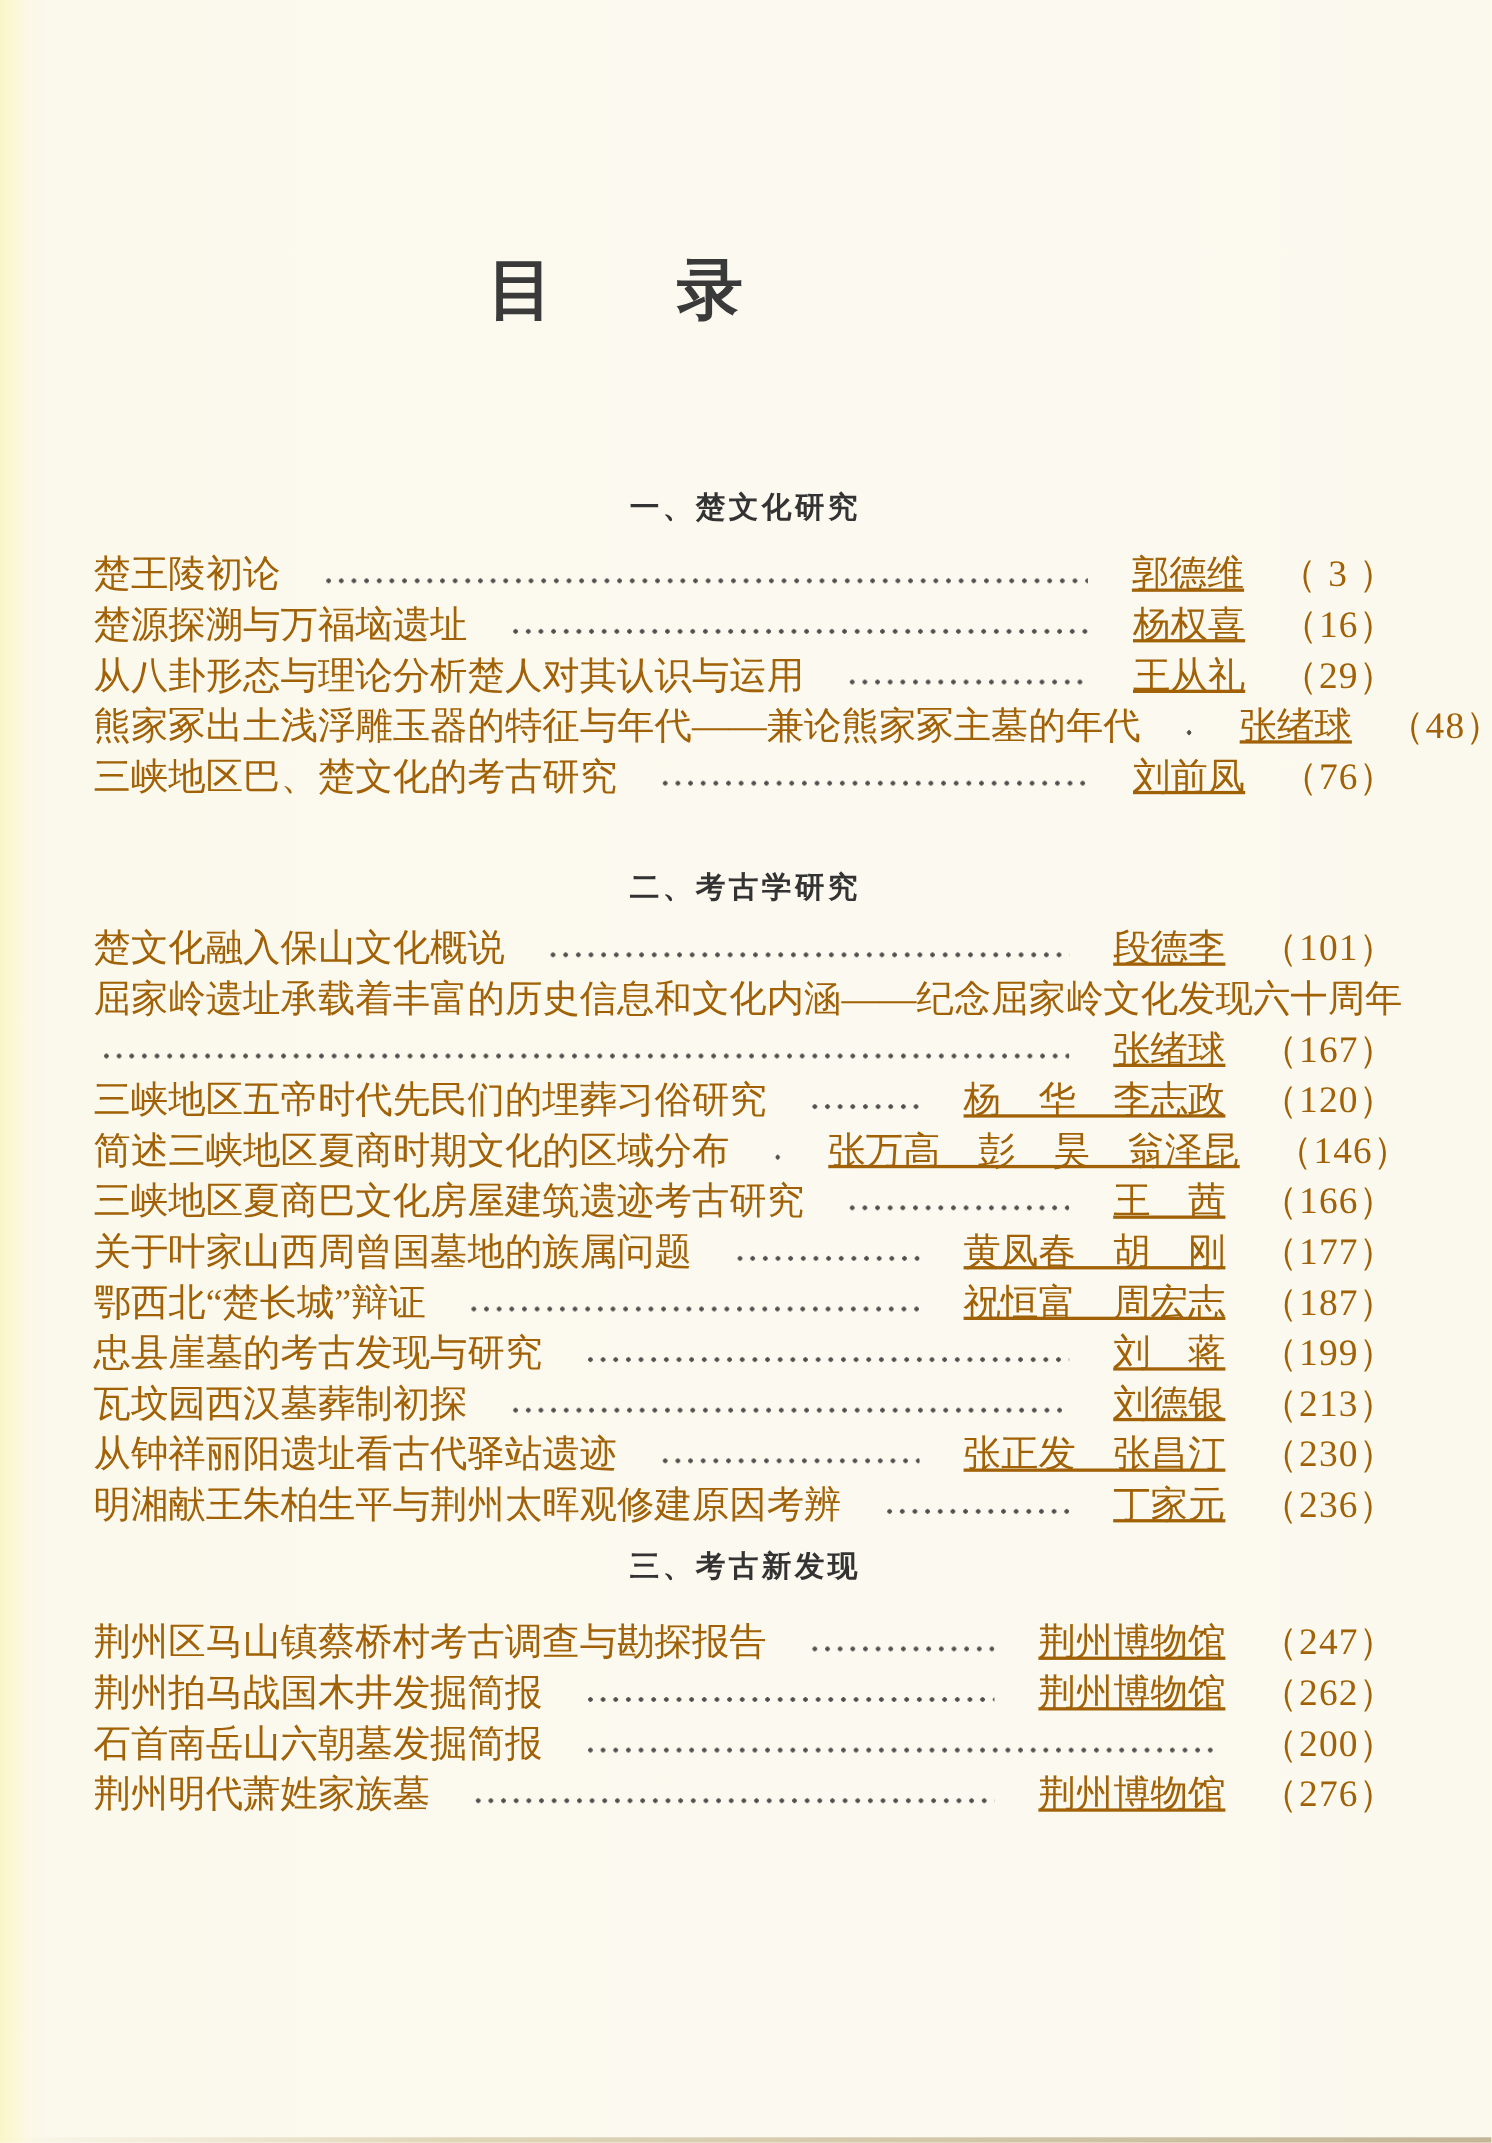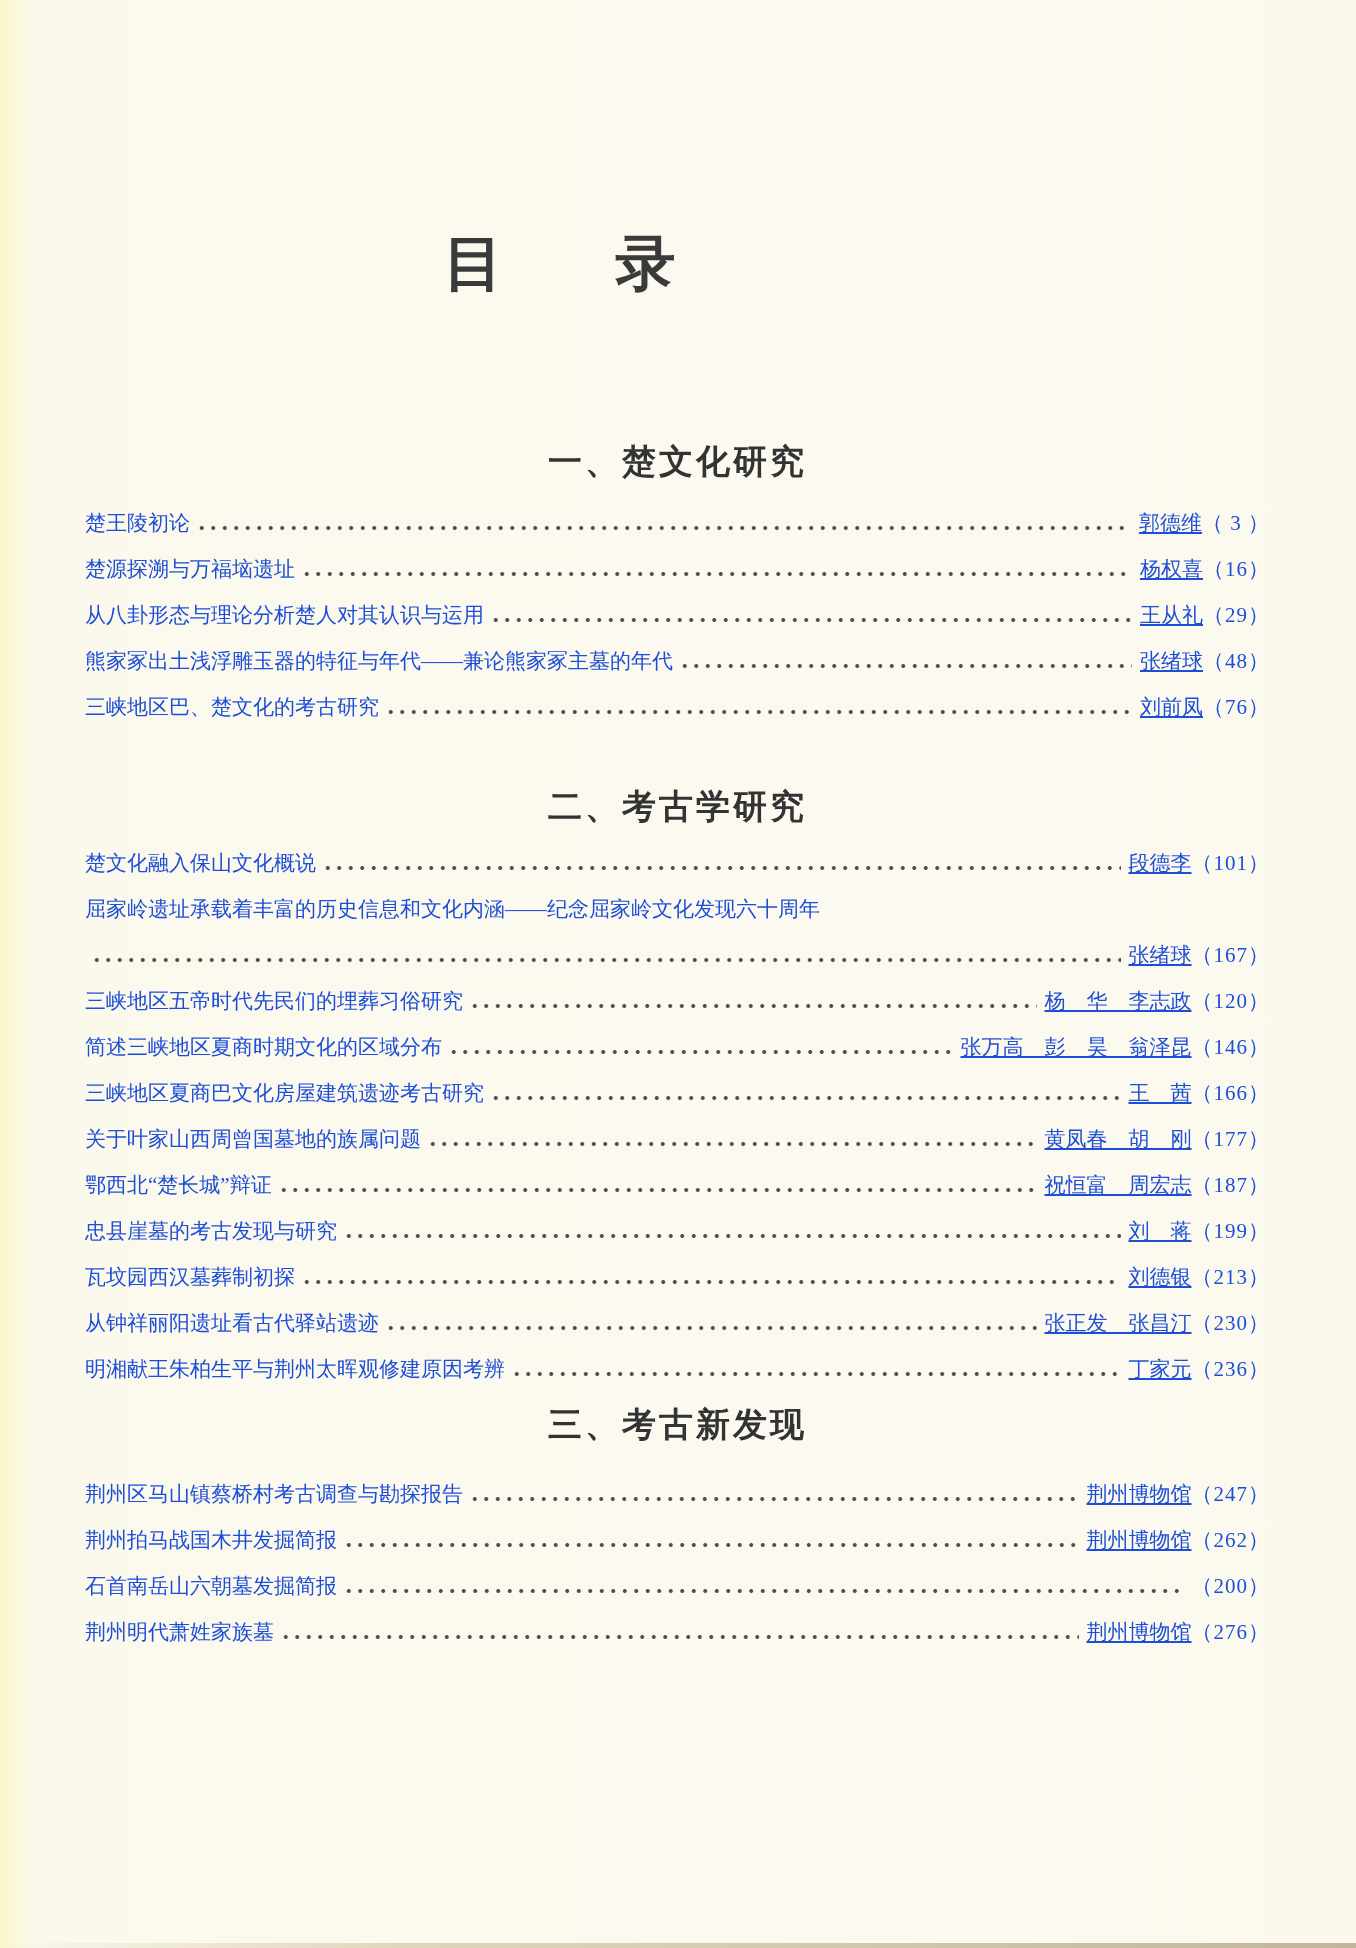--- a/index.html
+++ b/index.html
@@ -22,33 +22,34 @@
     gap:112px;
     transform:translateX(-118px);
     height:78px;
     font-size:60px; font-weight:700; color:#3a3a3a;
     letter-spacing:0;
   }
   .section-heading {
     text-align:center;
     font-family:"Liberation Sans","DejaVu Sans",sans-serif;
     font-weight:700;
-    font-size:34px;
+    font-size:27px;
     line-height:41px;
     color:#333;
     letter-spacing:3px;
   }
   .section:nth-child(1) .section-heading { margin:138px 0 18px; }
   .section:nth-child(2) .section-heading { margin:56px 0 13px; }
   .section:nth-child(3) .section-heading { margin:12px 0 26px; }
   .toc-entry {
     display:flex; align-items:baseline;
-    font-size:21px; line-height:46px;
+    font-size:34px; line-height:46px;
     white-space:nowrap;
-    color:#1d4ed8;
+    color:#a16207;
+    gap:32px;
   }
   .entry-title { flex:0 0 auto; }
   .leader {
     flex:1 1 auto; min-width:12px;
     align-self:flex-end; height:46px;
     margin:0 8px 0 6px;
     background-image:radial-gradient(circle at 50% 50%, #50504e 1.9px, rgba(80,80,78,0) 2.15px);
     background-size:11.5px 10px;
     background-repeat:repeat-x;
     background-position:left calc(100% - 13px);

